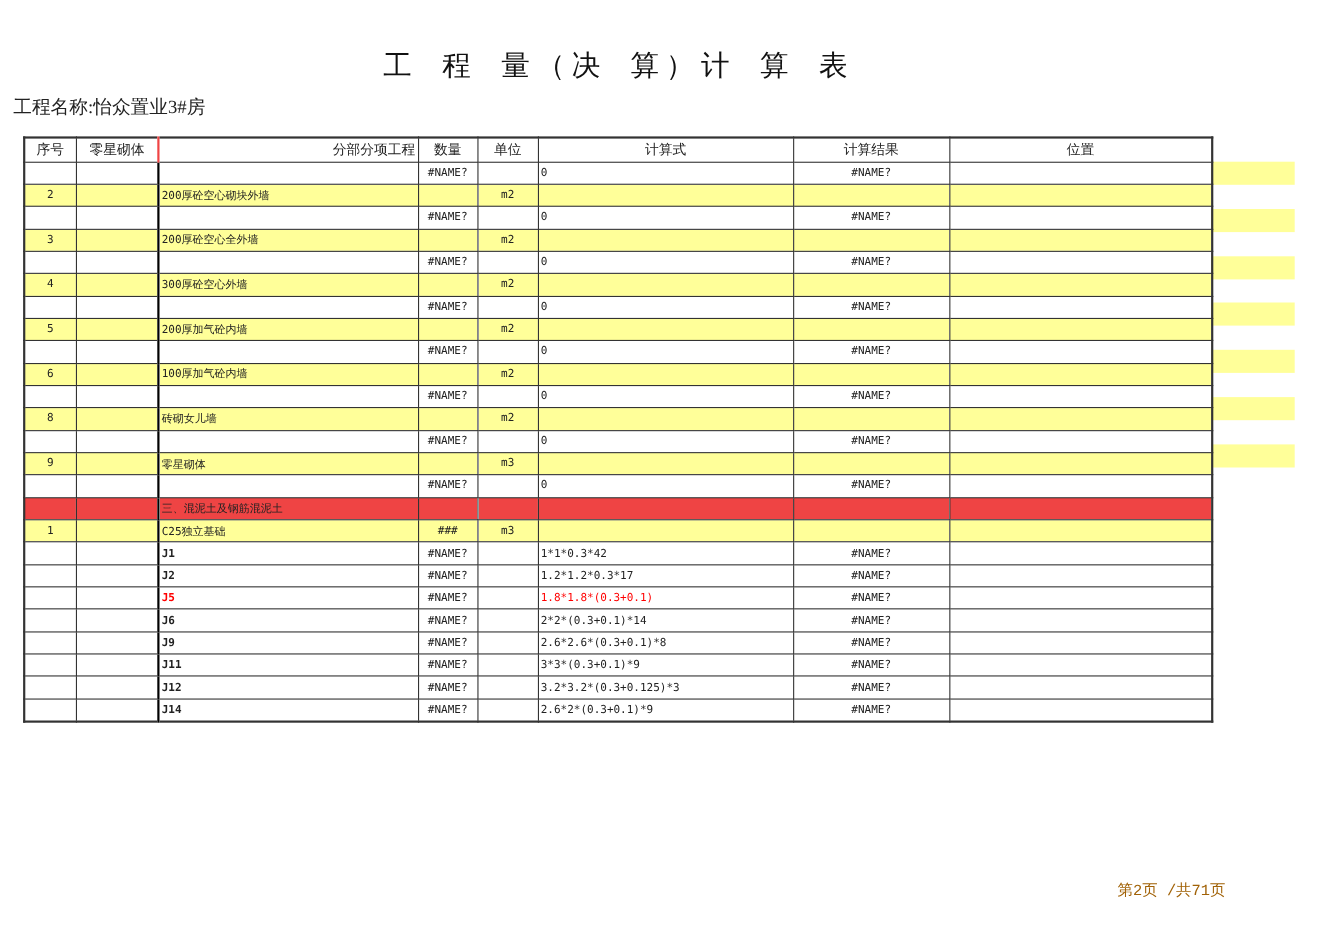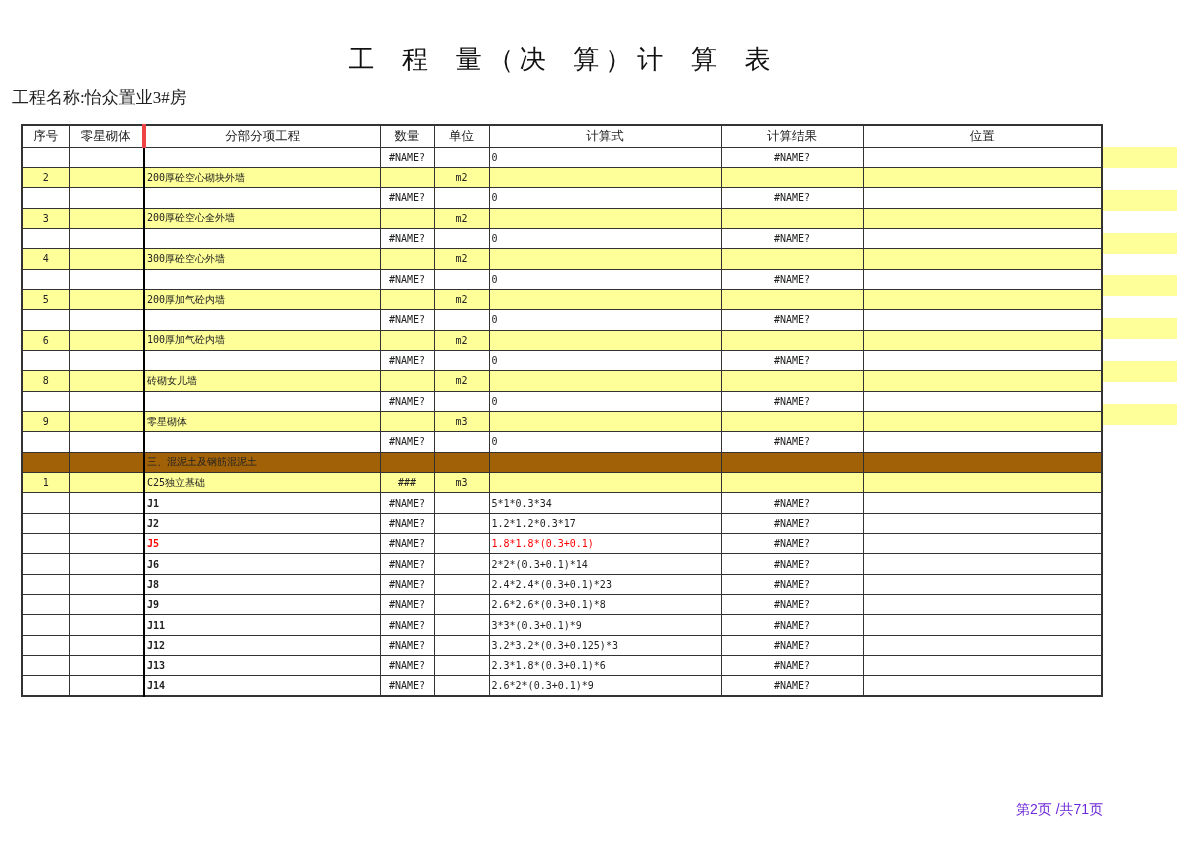--- a/index.html
+++ b/index.html
@@ -18,24 +18,24 @@
   table.sheet th { font-family:"DejaVu Sans",sans-serif; font-weight:normal; font-size:12.5px;
                    text-align:center; color:#222; height:22px; }
   td.c-seq { text-align:center; }
   td.c-name { border-left:2px solid #000 !important; font-family:"DejaVu Sans",sans-serif; font-size:11px; }
   td.c-qty { text-align:center; }
   td.c-unit { text-align:center; font-family:"DejaVu Serif",serif; font-size:11px; }
   td.c-formula { text-align:left; }
   td.c-result { text-align:center; }
   td.lbl { text-align:left; font-family:"DejaVu Serif",serif; font-weight:bold; font-size:11px; }
   tr.yellow td { background:#ffff99; }
-  tr.blue td { background:#a16207; }
+  tr.blue td { background:#ef4444; }
   .red { color:#ff0000 !important; }
-  .footer { position:absolute; left:1016px; top:801px; font-size:14px; color:#6d28d9;
-            font-family:Liberation Sans, sans-serif; }
+  .footer { position:absolute; left:1016px; top:801px; font-size:14px; color:#a16207;
+            font-family:Liberation Mono, monospace; }
 </style>
 </head>
 <body>
 
 <div class="title">工 程 量（决 算）计  算 表</div>
 <div class="project">工程名称:怡众置业3#房</div>
 
 <div id="ext-bands">
     <div class="ext-band" style="top: 147.35px;"></div>
     <div class="ext-band" style="top: 190.05px;"></div>
@@ -54,21 +54,21 @@
     <col style="width:54px">
       <col style="width:55px">
       <col style="width:232px">
     <col style="width:142px">
       <col style="width:239px">
   </colgroup>
   <thead>
     <tr>
       <th>序号</th>
       <th>零星砌体</th>
-      <th style="border-left:4px solid #ef4444;">分部分项工程</th>
+      <th style="border-left:2px solid #ef4444;text-align:right;">分部分项工程</th>
       <th>数量</th>
       <th>单位</th>
       <th>计算式</th>
       <th>计算结果</th>
       <th>位置</th>
     </tr>
   </thead>
   <tbody id="tbody">
       <tr>
         <td class="c-seq"></td>
@@ -239,21 +239,21 @@
         <td class="c-formula"></td>
         <td class="c-result"></td>
         <td class="c-pos"></td>
       </tr>
       <tr>
         <td class="c-seq"></td>
         <td class="c-quota"></td>
         <td class="c-name lbl">J1</td>
         <td class="c-qty">#NAME?</td>
         <td class="c-unit"></td>
-        <td class="c-formula">5*1*0.3*34</td>
+        <td class="c-formula">1*1*0.3*42</td>
         <td class="c-result">#NAME?</td>
         <td class="c-pos"></td>
       </tr>
       <tr>
         <td class="c-seq"></td>
         <td class="c-quota"></td>
         <td class="c-name lbl">J2</td>
         <td class="c-qty">#NAME?</td>
         <td class="c-unit"></td>
         <td class="c-formula">1.2*1.2*0.3*17</td>
@@ -276,30 +276,20 @@
         <td class="c-name lbl">J6</td>
         <td class="c-qty">#NAME?</td>
         <td class="c-unit"></td>
         <td class="c-formula">2*2*(0.3+0.1)*14</td>
         <td class="c-result">#NAME?</td>
         <td class="c-pos"></td>
       </tr>
       <tr>
         <td class="c-seq"></td>
         <td class="c-quota"></td>
-        <td class="c-name lbl">J8</td>
-        <td class="c-qty">#NAME?</td>
-        <td class="c-unit"></td>
-        <td class="c-formula">2.4*2.4*(0.3+0.1)*23</td>
-        <td class="c-result">#NAME?</td>
-        <td class="c-pos"></td>
-      </tr>
-      <tr>
-        <td class="c-seq"></td>
-        <td class="c-quota"></td>
         <td class="c-name lbl">J9</td>
         <td class="c-qty">#NAME?</td>
         <td class="c-unit"></td>
         <td class="c-formula">2.6*2.6*(0.3+0.1)*8</td>
         <td class="c-result">#NAME?</td>
         <td class="c-pos"></td>
       </tr>
       <tr>
         <td class="c-seq"></td>
         <td class="c-quota"></td>
@@ -310,30 +300,20 @@
         <td class="c-result">#NAME?</td>
         <td class="c-pos"></td>
       </tr>
       <tr>
         <td class="c-seq"></td>
         <td class="c-quota"></td>
         <td class="c-name lbl">J12</td>
         <td class="c-qty">#NAME?</td>
         <td class="c-unit"></td>
         <td class="c-formula">3.2*3.2*(0.3+0.125)*3</td>
-        <td class="c-result">#NAME?</td>
-        <td class="c-pos"></td>
-      </tr>
-      <tr>
-        <td class="c-seq"></td>
-        <td class="c-quota"></td>
-        <td class="c-name lbl">J13</td>
-        <td class="c-qty">#NAME?</td>
-        <td class="c-unit"></td>
-        <td class="c-formula">2.3*1.8*(0.3+0.1)*6</td>
         <td class="c-result">#NAME?</td>
         <td class="c-pos"></td>
       </tr>
       <tr>
         <td class="c-seq"></td>
         <td class="c-quota"></td>
         <td class="c-name lbl">J14</td>
         <td class="c-qty">#NAME?</td>
         <td class="c-unit"></td>
         <td class="c-formula">2.6*2*(0.3+0.1)*9</td>

